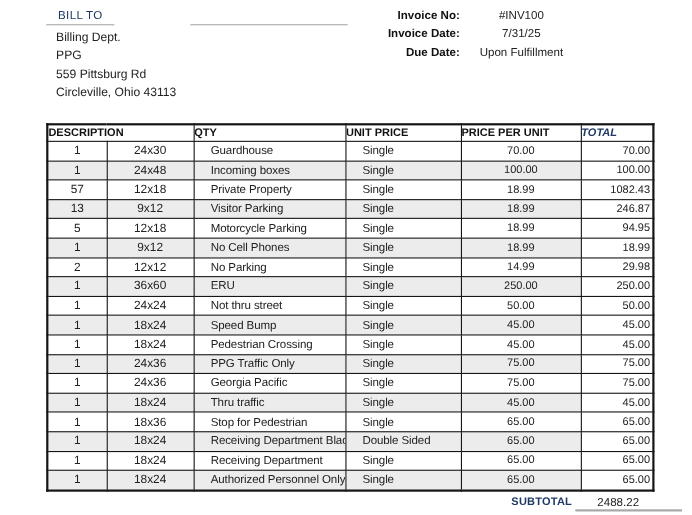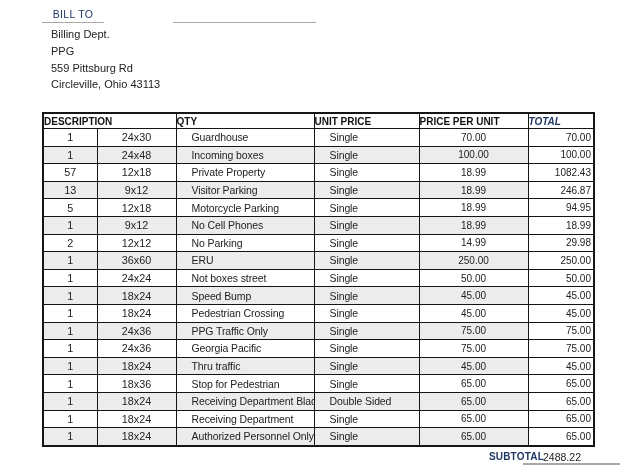--- a/index.html
+++ b/index.html
@@ -41,41 +41,58 @@
   .invoice-table td{height:16.6px;font-size:10.5px;vertical-align:middle;background:#fff;}
   td.count,td.size{text-align:center;font-size:10.8px;}
   td.name,td.unit{text-align:left;padding-left:15px;font-size:10.5px;letter-spacing:-.1px;}
   td.price{text-align:center;font-size:10px;}
   td.total{text-align:right;padding-right:2px;font-size:10px;}
   tr.even td.count,tr.even td.size,tr.even td.name,tr.even td.unit,tr.even td.price{background:var(--stripe);}
   tr.even td.total{background:#fff;}
 
   
   .subtotal-label{
-    position:absolute;left:424px;top:451px;width:120px;text-align:right;
+    position:absolute;left:400px;top:451px;width:120px;text-align:right;
     font-size:10px;font-weight:bold;color:var(--navy);letter-spacing:.2px;
   }
   .subtotal-value{position:absolute;left:527px;top:451px;width:70px;text-align:center;font-size:10.5px;color:var(--ink);}
   .subtotal-rule{position:absolute;left:523px;top:463px;width:97px;height:1.5px;background:var(--rule);}
 </style>
 </head>
 <body>
 
 <div class="page">
 
   <div class="billto-label">BILL TO</div>
   <div class="billto-rule"></div>
   <div class="mid-rule"></div>
   <div class="billto-lines">
     <div>Billing Dept.</div>
     <div>PPG</div>
     <div>559 Pittsburg Rd</div>
     <div>Circleville, Ohio 43113</div>
   </div>
 
+  <div class="inv-info">
+
+      <div class="inv-row">
+        <div class="inv-label">Invoice No:</div>
+        <div class="inv-value">#INV100</div>
+      </div>
+
+      <div class="inv-row even">
+        <div class="inv-label">Invoice Date:</div>
+        <div class="inv-value">7/31/25</div>
+      </div>
+
+      <div class="inv-row">
+        <div class="inv-label">Due Date:</div>
+        <div class="inv-value">Upon Fulfillment</div>
+      </div>
+    </div>
 
   <table class="invoice-table">
     <colgroup>
       <col style="width:54px">
         <col style="width:79px">
         <col style="width:138px">
       <col style="width:105px">
         <col style="width:109px">
         <col style="width:66px">
     </colgroup>
@@ -158,21 +175,21 @@
           <td class="size">36x60</td>
           <td class="name">ERU</td>
           <td class="unit">Single</td>
           <td class="price">250.00</td>
           <td class="total">250.00</td>
         </tr>
 
         <tr>
           <td class="count">1</td>
           <td class="size">24x24</td>
-          <td class="name">Not boxes street</td>
+          <td class="name">Not thru street</td>
           <td class="unit">Single</td>
           <td class="price">50.00</td>
           <td class="total">50.00</td>
         </tr>
 
         <tr class="even">
           <td class="count">1</td>
           <td class="size">18x24</td>
           <td class="name">Speed Bump</td>
           <td class="unit">Single</td>

